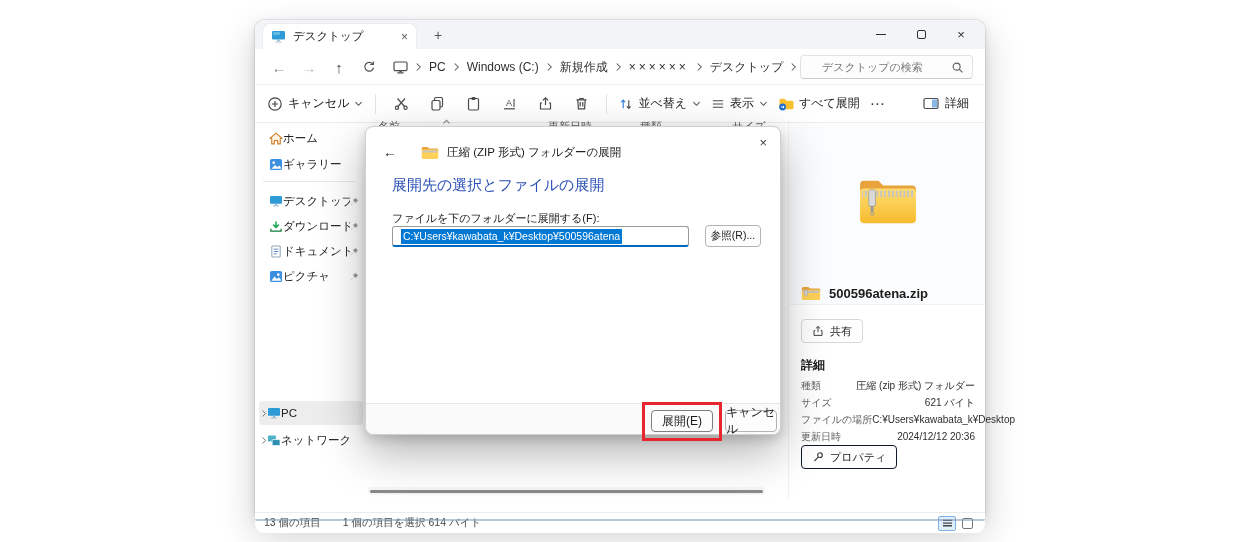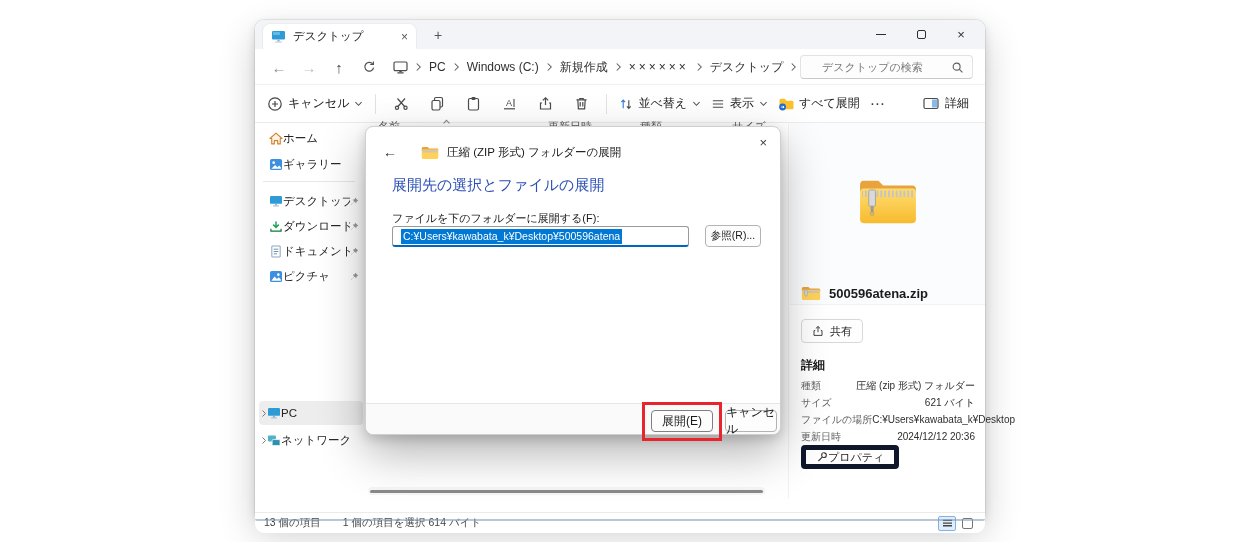--- a/index.html
+++ b/index.html
@@ -63,22 +63,22 @@
     display:flex;align-items:center;justify-content:center;}
   .fnrow{position:absolute;left:12px;top:162px;display:flex;align-items:center;gap:8px;}
   .fname{font-size:13px;font-weight:bold;color:#1b1b1b;}
   .sharebtn{position:absolute;left:12px;top:196px;height:24px;padding:0 10px;border:1px solid #d8d8d8;border-radius:4px;
     display:flex;align-items:center;gap:6px;font-size:11px;color:#1b1b1b;background:#fefefe;}
   .dheading{position:absolute;left:12px;top:234px;font-size:12px;font-weight:bold;color:#1b1b1b;}
   .drows{position:absolute;left:12px;right:10px;top:254px;}
   .drow{display:flex;height:17px;align-items:center;font-size:10px;white-space:nowrap;}
   .drow .dl{color:#5f5f5f;}
   .drow .dv{margin-left:auto;color:#2e2e2e;}
-  .propbtn{position:absolute;left:12px;top:322px;height:24px;padding:0 10px;border:5px solid #0f172a;border-radius:4px;
-    display:flex;align-items:center;font-size:11px;color:#1b1b1b;background:#fefefe;}
+  .propbtn{position:absolute;left:12px;top:322px;height:24px;padding:0 10px;border:1px solid #0f172a;border-radius:4px;
+    display:flex;align-items:center;gap:6px;font-size:11px;color:#1b1b1b;background:#fefefe;}
 
   
   .hscroll{position:absolute;left:113px;top:467px;width:397px;height:8px;background:#f5f5f5;border-radius:4px;}
   .hthumb{position:absolute;left:2px;right:2px;top:3px;height:2.6px;background:#8a8a8a;border-radius:2px;}
   .statusbar{position:absolute;left:0;right:0;top:492px;height:21px;border-top:1px solid #ebebeb;background:#fff;
     display:flex;align-items:center;font-size:10.5px;color:#444;border-radius:0 0 9px 9px;}
   .st1{margin-left:9px;}
   .st2{margin-left:22px;}
   .viewtoggles{margin-left:auto;display:flex;align-items:center;gap:6px;margin-right:12px;}
   .vt1{width:18px;height:15px;background:#e0edfb;border:1px solid #7fb2e5;border-radius:2px;display:flex;align-items:center;justify-content:center;}

